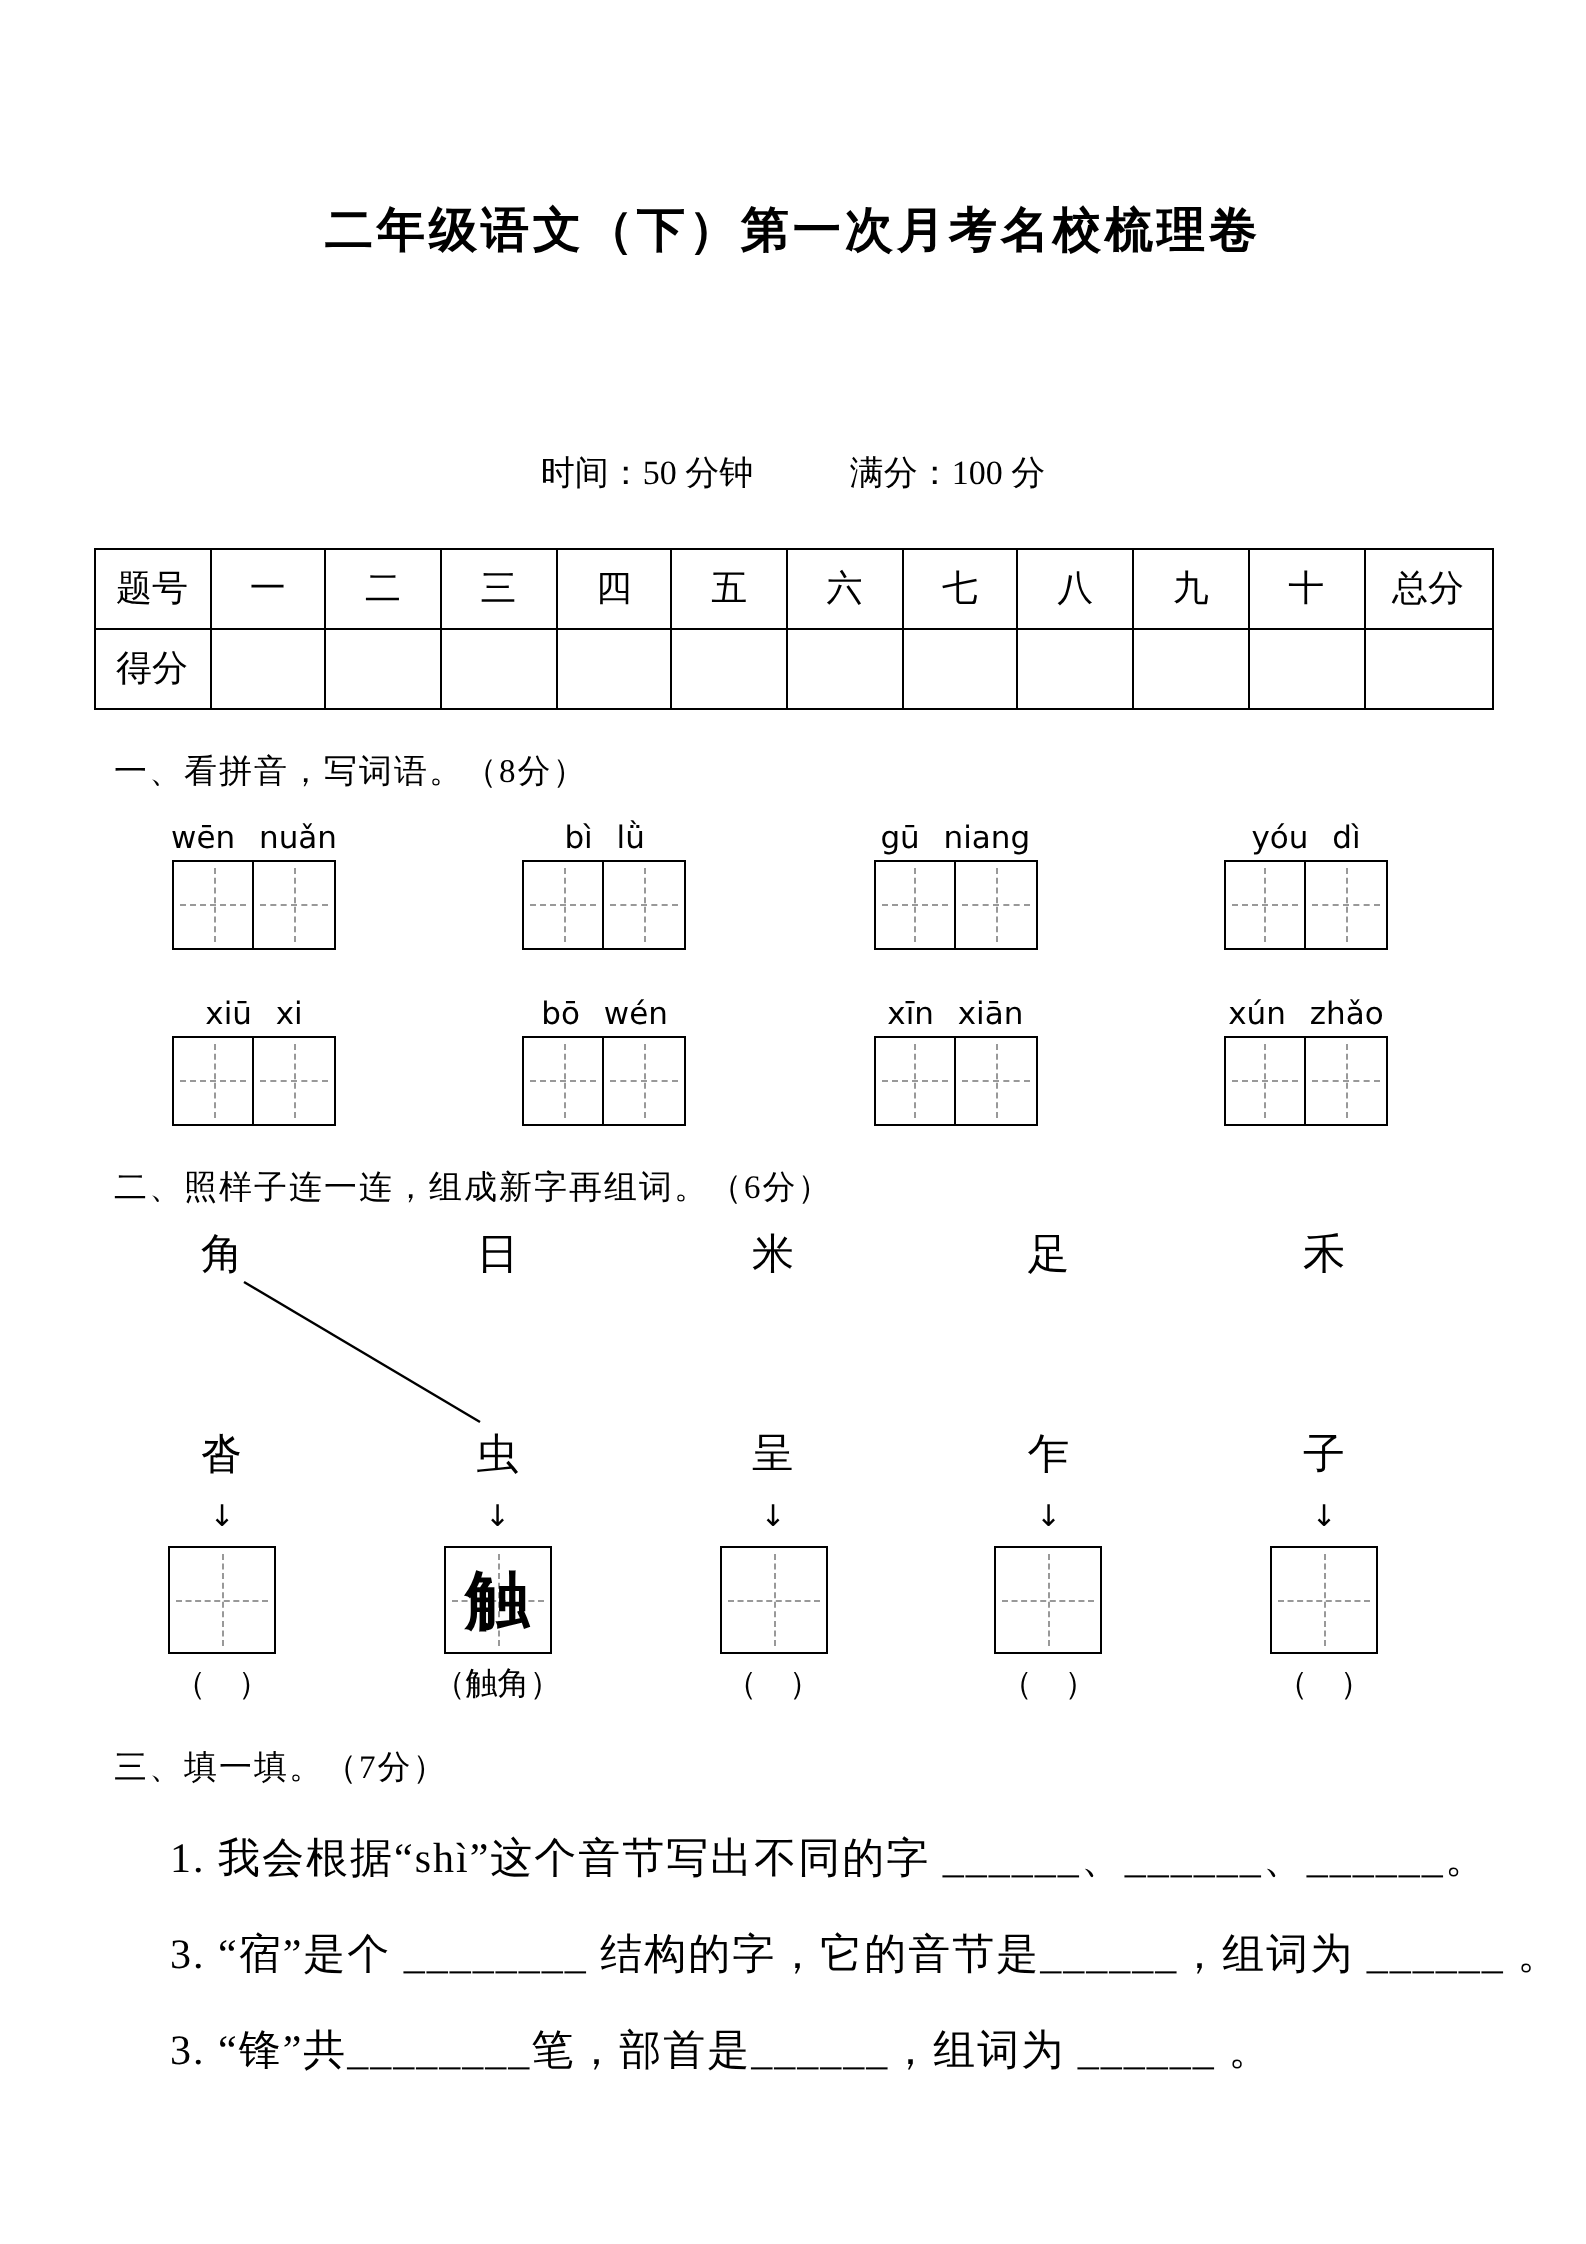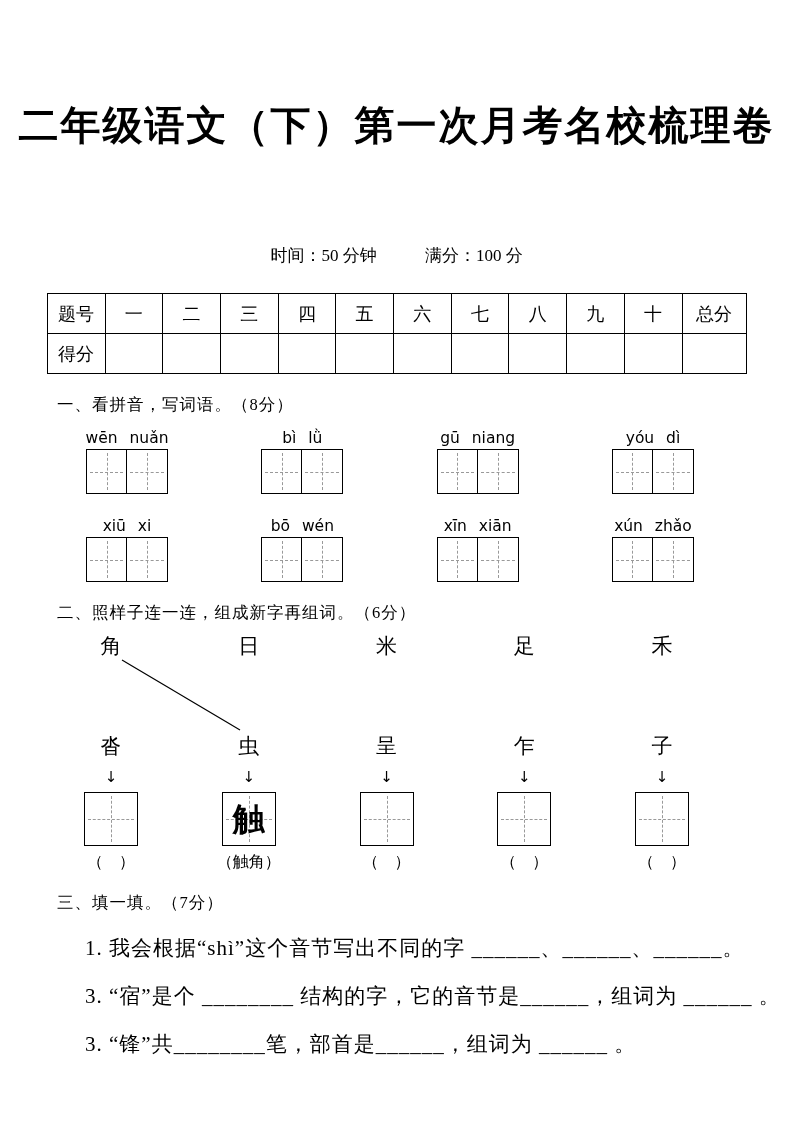--- a/index.html
+++ b/index.html
@@ -5,21 +5,21 @@
   * { margin:0; padding:0; box-sizing:border-box; }
   html,body { background:#fff; }
   body {
     width:793px; height:1122px; overflow:hidden;
     font-family:"Liberation Serif", serif; color:#000;
   }
   .page { position:relative; width:793px; height:1122px; background:#fff; }
 
   .title {
     margin-top:102px; text-align:center;
-    font-size:40px; font-weight:bold; letter-spacing:2px; line-height:1.2;
+    font-size:24px; font-weight:bold; letter-spacing:2px; line-height:1.2;
   }
   .meta { margin-top:94px; text-align:center; font-size:17px; }
   .meta span + span { margin-left:44px; }
 
   table.score-table {
     width:700px; margin:26px auto 0; border-collapse:collapse; table-layout:fixed;
     font-size:18px;
     font-family:Liberation Serif, serif;
   }
   table.score-table td {

